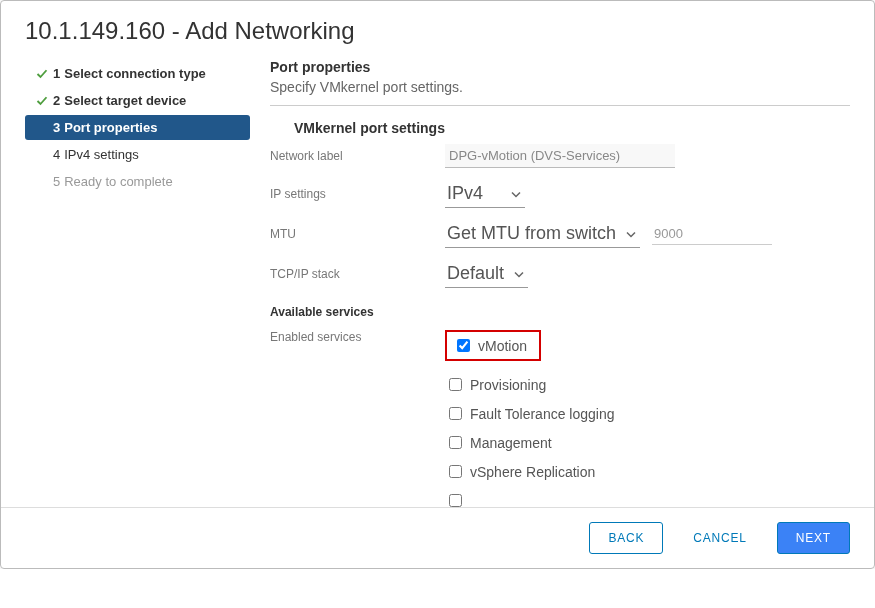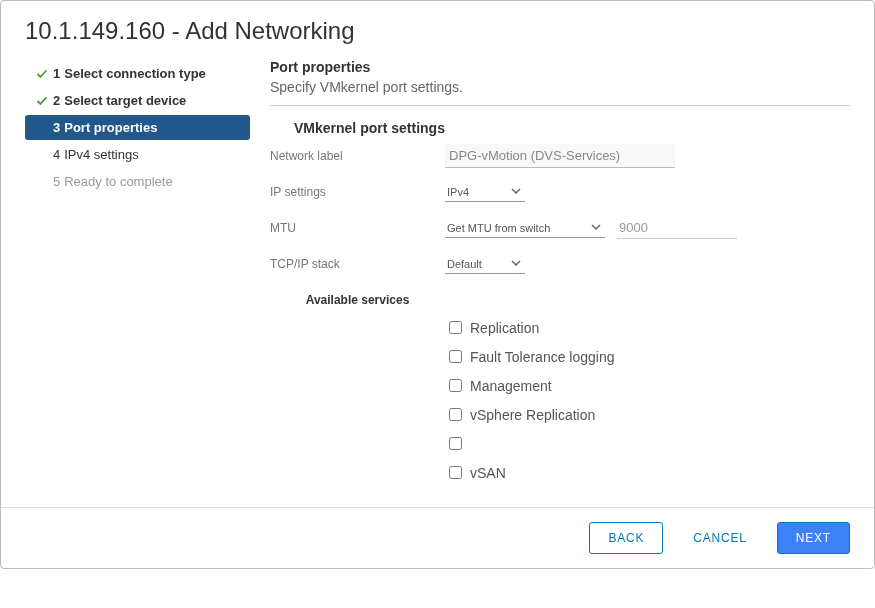--- a/index.html
+++ b/index.html
@@ -111,21 +111,21 @@
     padding: 4px 4px;
     width: 230px;
     color: #888;
     font-size: 13px;
   }
   .select {
     border: none;
     border-bottom: 1px solid #999;
     background: transparent;
     padding: 3px 24px 3px 2px;
-    font-size: 11px;
+    font-size: 18px;
     color: #555;
     position: relative;
     display: inline-flex;
     align-items: flex-end;
     cursor: pointer;
     min-width: 80px;
   }
   .select.wide { min-width: 160px; }
   .select .chevron {
     position: absolute;
@@ -295,29 +295,40 @@
             <span>Default</span>
             <span class="chevron">
               <svg class="chevron-icon" viewBox="0 0 10 10">
                   <path d="M1 3 L5 7 L9 3" stroke="#666" stroke-width="1.5" fill="none"></path>
                 </svg>
             </span>
           </div>
         </div>
       </div>
 
-      <div class="form-row" style="margin-bottom:6px;text-align:center;">
+      <div class="form-row" style="margin-bottom:6px;">
         <div class="form-label strong">Available services</div>
       </div>
 
+      <div class="form-row" style="align-items:flex-start;margin-bottom:4px;">
+        <div class="form-label">Enabled services</div>
+        <div class="form-field">
+          <div class="service-item highlight">
+            <span class="inner">
+              <input type="checkbox" checked="" style="">
+              <span>vMotion</span>
+            </span>
+          </div>
+        </div>
+      </div>
 
       <div class="services-list">
         <div class="service-item">
           <input type="checkbox" style="">
-          <span>Replication</span>
+          <span>Provisioning</span>
         </div>
         <div class="service-item">
           <input type="checkbox" style="">
           <span>Fault Tolerance logging</span>
         </div>
         <div class="service-item">
           <input type="checkbox" style="">
           <span>Management</span>
         </div>
         <div class="service-item">

